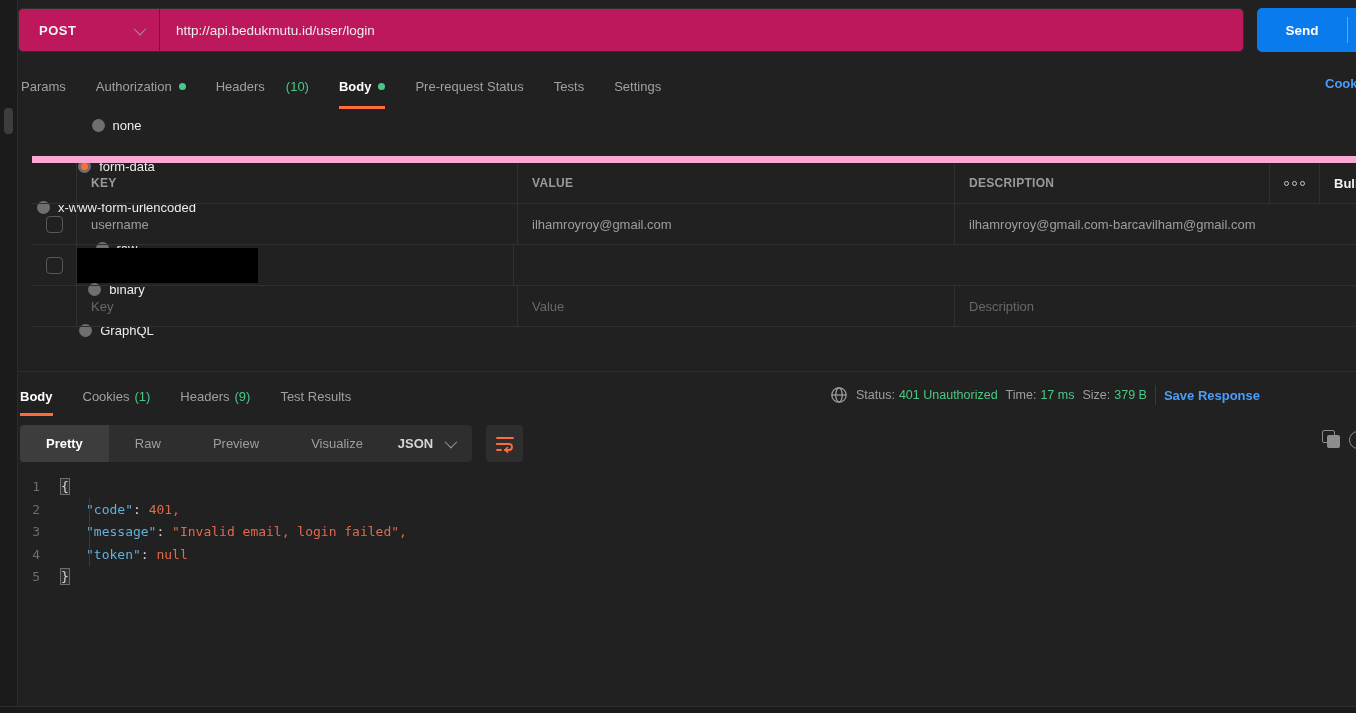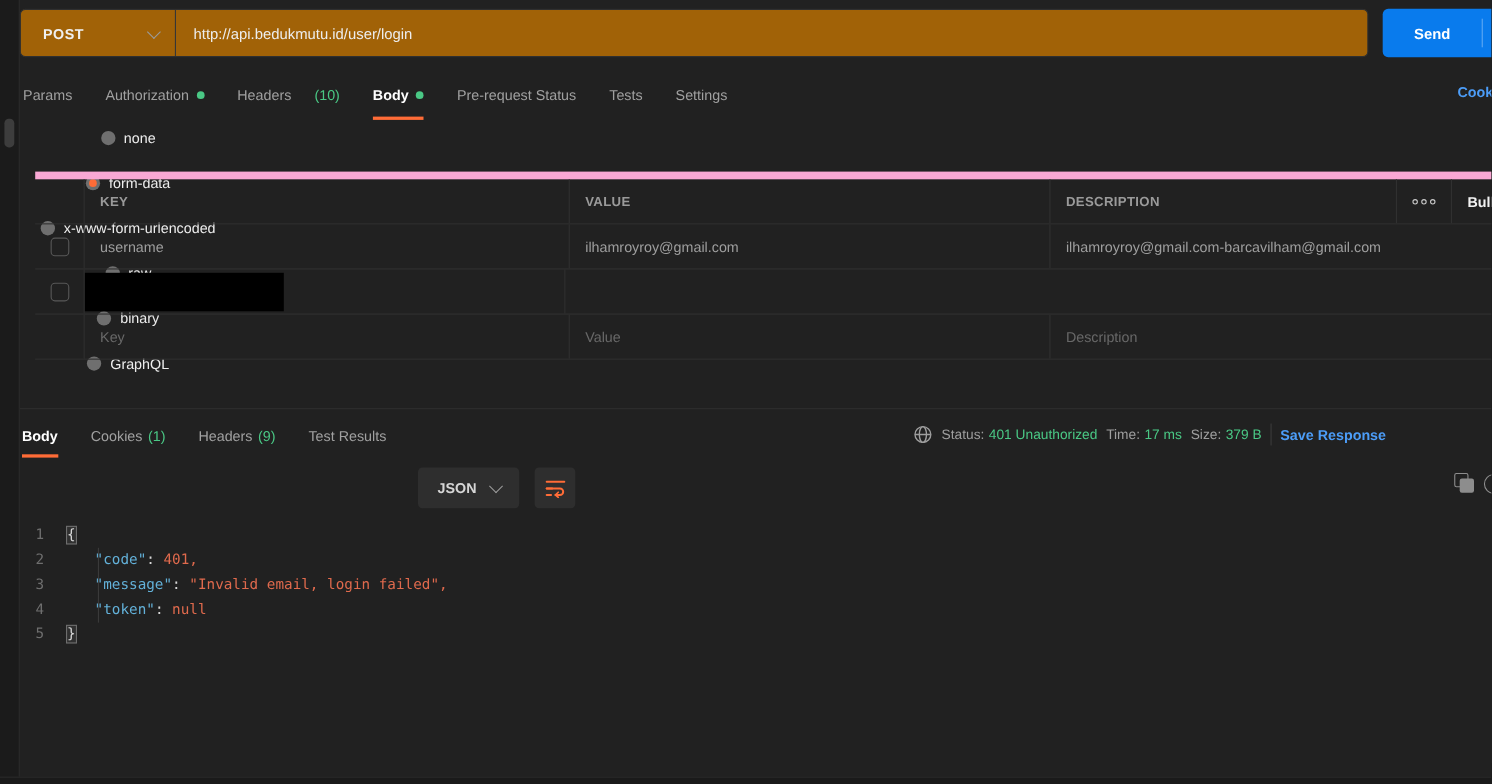--- a/index.html
+++ b/index.html
@@ -6,21 +6,21 @@
   html,body { width:1356px; height:713px; background:#212121; overflow:hidden;
               font-family:"Liberation Sans", sans-serif; }
   .stage { position:relative; width:1356px; height:713px; background:#212121; overflow:hidden; color:#e8e8e8; }
 
   
   .left-strip { position:absolute; left:0; top:0; width:18px; height:713px; background:#1b1b1b; border-right:1px solid #2c2c2c; }
   .left-thumb { position:absolute; left:4px; top:108px; width:9px; height:26px; background:#3d3d3d; border-radius:4px; }
 
   
   .url-bar { position:absolute; left:18px; top:8px; width:1226px; height:44px;
-             background:#a16207; border:1px solid #2f2f2f; border-radius:5px; display:flex; align-items:stretch; }
+             background:#be185d; border:1px solid #2f2f2f; border-radius:5px; display:flex; align-items:stretch; }
   .method { width:141px; display:flex; align-items:center; justify-content:space-between;
             padding:0 16px 0 20px; border-right:1px solid #363636; cursor:pointer; }
   .method-label { font-weight:bold; font-size:13px; letter-spacing:0.5px; color:#f0f0f0; }
   .chev { width:9px; height:9px; border-right:1.6px solid #9a9a9a; border-bottom:1.6px solid #9a9a9a;
           transform:rotate(45deg) translateY(-2px); }
   .url-input { flex:1; display:flex; align-items:center; padding-left:16px; font-size:13.5px; color:#ededed; cursor:text; }
   .send-btn { position:absolute; left:1257px; top:8px; width:110px; height:44px; background:#097bed;
               border-radius:5px; display:flex; align-items:center; cursor:pointer; }
   .send-label { width:90px; text-align:center; color:#fff; font-weight:bold; font-size:13.5px; }
   .send-divider { position:absolute; left:90px; top:9px; width:1px; height:26px; background:rgba(255,255,255,0.35); }
@@ -268,20 +268,26 @@
         <ellipse cx="10" cy="10" rx="3.6" ry="8"></ellipse>
       <line x1="2" y1="10" x2="18" y2="10"></line>
     </svg>
     <span class="meta-pair"><span>Status:</span><span class="v">401 Unauthorized</span></span>
     <span class="meta-pair"><span>Time:</span><span class="v">17 ms</span></span>
     <span class="meta-pair"><span>Size:</span><span class="v">379 B</span></span>
     <span class="meta-sep"></span>
     <span class="save-resp">Save Response</span>
   </div>
 
+  <div class="view-group">
+    <div class="view-tab active">Pretty</div>
+    <div class="view-tab">Raw</div>
+    <div class="view-tab">Preview</div>
+    <div class="view-tab">Visualize</div>
+  </div>
   <div class="fmt-select">
     <span>JSON</span>
     <span class="chev"></span>
   </div>
   <div class="wrap-btn">
     <svg width="20" height="18" viewBox="0 0 20 18" fill="none" stroke="#ff6c37" stroke-width="1.8" stroke-linecap="round">
       <line x1="2" y1="3" x2="18" y2="3"></line>
       <path d="M2 9 H14 a3 3 0 0 1 0 6 H10"></path>
       <path d="M12.5 12.5 L10 15 L12.5 17.2" stroke-width="1.6"></path>
       <line x1="2" y1="9" x2="7" y2="9"></line>

